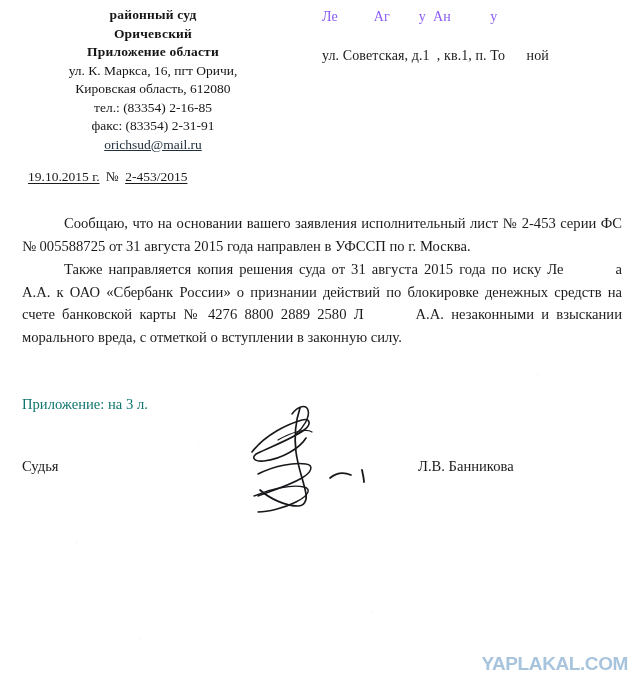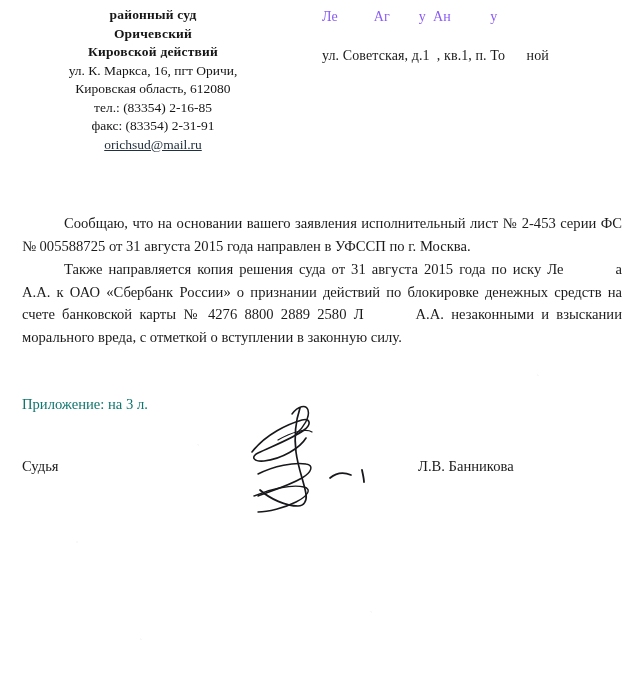--- a/index.html
+++ b/index.html
@@ -197,35 +197,40 @@
 
 <div class="page">
 
   <div class="scan-noise"></div>
 
   <div class="top-row">
 
     <div class="letterhead">
       <div class="lh-line lh-bold">районный суд</div>
       <div class="lh-line lh-bold">Оричевский</div>
-      <div class="lh-line lh-bold">Кировской действий</div>
+      <div class="lh-line lh-bold">Приложение области</div>
       <div class="lh-line">ул. К. Маркса, 16, пгт Оричи,</div>
       <div class="lh-line">Кировская область, 612080</div>
       <div class="lh-line">тел.: (83354) 2-16-85</div>
       <div class="lh-line">факс: (83354) 2-31-91</div>
       <div class="lh-line lh-email">orichsud@mail.ru</div>
     </div>
 
     <div class="addressee">
       <div class="ad-name">Ле          Аг        у  Ан           у</div>
       <div class="ad-addr">ул. Советская, д.1  , кв.1, п. То      ной</div>
     </div>
 
   </div>
 
+  <div class="ref-line">
+    <span class="ref-date">19.10.2015 г.</span>
+    <span class="ref-nosign">№</span>
+    <span class="ref-num">2-453/2015</span>
+  </div>
 
   <div class="body-text">
     <p>Сообщаю, что на основании вашего заявления исполнительный лист № 2-453 серии ФС № 005588725 от 31 августа 2015 года направлен в УФССП по г. Москва.</p>
     <p><span>Также направляется копия решения суда от 31 августа 2015 года по иску</span> <span>Ле</span><span class="inline-redaction"></span><span>а А.А. к ОАО «Сбербанк России» о признании действий по блокировке денежных средств на счете банковской карты  № 4276 8800 2889 2580</span> <span>Л</span><span class="inline-redaction"></span><span>А.А. незаконными и взыскании морального вреда, с отметкой о вступлении в законную силу.</span></p>
   </div>
 
   <div class="attachment">Приложение: на 3 л.</div>
 
   <div class="sig-row">
     <span class="sig-title">Судья</span>
@@ -240,14 +245,15 @@
         <path d="M10 74 C26 66, 46 62, 58 64 C66 65, 64 72, 54 78 C40 86, 20 92, 10 96" stroke-width="1.5"></path>
         <path d="M6 96 C22 89, 44 84, 56 87 C64 89, 60 96, 48 102 C36 108, 20 112, 10 112" stroke-width="1.4"></path>
         <path d="M44 14 C50 6, 58 4, 60 10 C62 17, 56 27, 48 34" stroke-width="1.5"></path>
         <path d="M30 40 C44 32, 58 28, 64 32" stroke-width="1.2"></path>
         <path d="M82 78 C88 73, 96 72, 103 75" stroke-width="1.7"></path>
         <path d="M114 70 C115 75, 116 79, 116 82" stroke-width="1.8"></path>
       </g>
     </svg>
   </div>
 
+  <div class="watermark">YAPLAKAL.COM</div>
 
 </div>
 
 </body></html>

